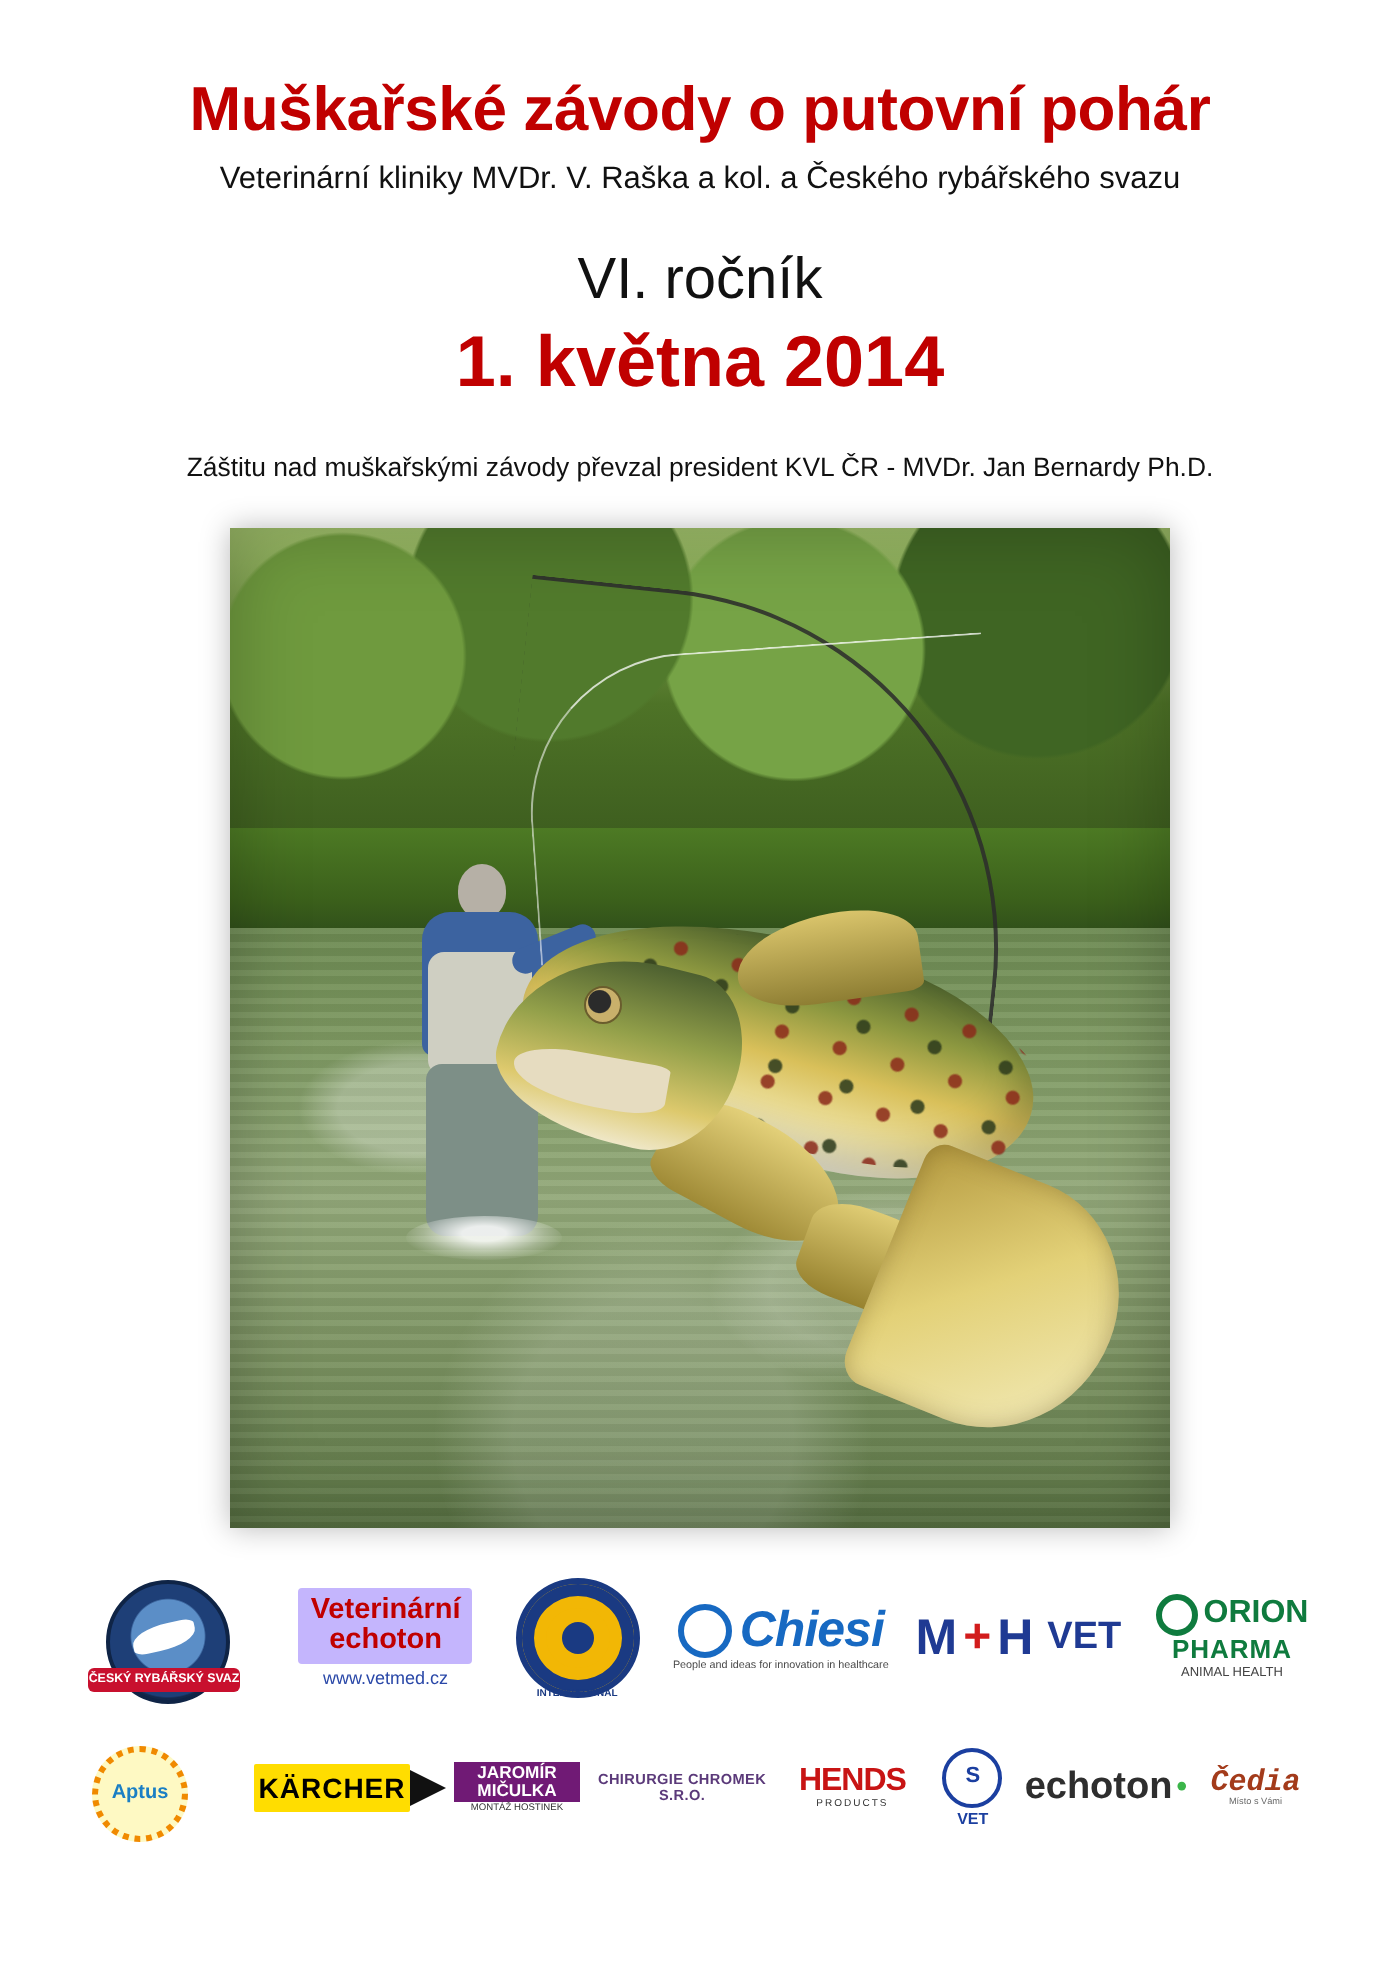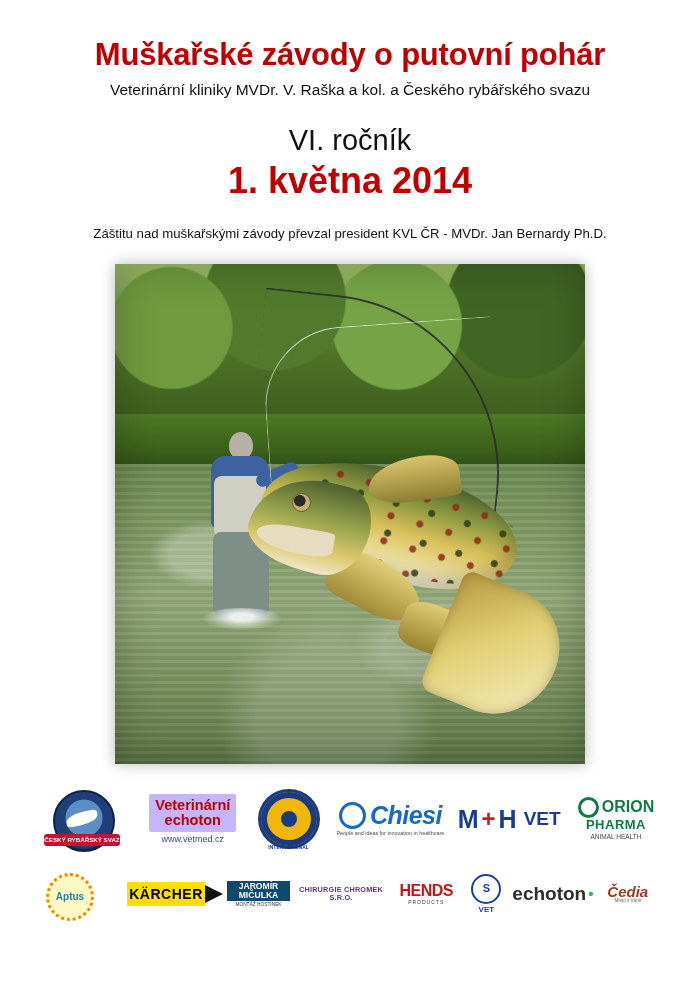--- a/index.html
+++ b/index.html
@@ -327,39 +327,39 @@
   .lg-karcher .kb {
     background: #ffdd00; color: #000; font-weight: bold; font-size: 14px;
     text-align: center; padding: 5px 2px; border-radius: 1px; letter-spacing: 0.5px;
   }
 
   .lg-micka { width: 92px; display: flex; align-items: center; gap: 4px; }
   .lg-micka .tri {
     width: 0; height: 0; border-left: 18px solid #111; border-top: 9px solid transparent; border-bottom: 9px solid transparent;
   }
   .lg-micka .mk-txt { line-height: 1.05; }
-  .lg-micka .mk1 { background: #0c4a6e; color: #fff; font-size: 8.6px; font-weight: bold; padding: 1px 3px; }
+  .lg-micka .mk1 { background: #701a75; color: #fff; font-size: 8.6px; font-weight: bold; padding: 1px 3px; }
   .lg-micka .mk2 { color: #333; font-size: 4.8px; margin-top: 1px; }
 
   .lg-chirurgie { width: 110px; text-align: center; color: #5b3a7a; font-size: 7.3px; font-weight: bold; letter-spacing: 0.2px; }
 
   .lg-hends { width: 74px; display: flex; flex-direction: column; align-items: center; }
   .lg-hends .hd { color: #c81414; font-size: 16px; font-weight: bold; letter-spacing: -0.5px; }
   .lg-hends .hd-sub { color: #333; font-size: 5px; letter-spacing: 1px; }
 
   .lg-svet { width: 56px; height: 42px; display: flex; flex-direction: column; align-items: center; }
   .lg-svet .sv-c { width: 26px; height: 26px; border-radius: 50%; border: 2px solid #1b3fa0; display: flex; align-items: center; justify-content: center; color: #1b3fa0; font-size: 11px; font-weight: bold; }
   .lg-svet .sv-t { color: #1b3fa0; font-size: 8px; font-weight: bold; margin-top: 2px; }
 
   .lg-echoton { width: 86px; display: flex; align-items: center; justify-content: center; gap: 2px; }
   .lg-echoton .ec { color: #2e2e2e; font-size: 19px; font-weight: bold; }
   .lg-echoton .dot { color: #3bb54a; font-size: 15px; font-weight: bold; }
 
   .lg-cedia { width: 74px; display: flex; flex-direction: column; align-items: center; }
-  .lg-cedia .cd { color: #a33b1b; font-size: 15px; font-style: italic; font-weight: bold; }
+  .lg-cedia .cd { color: #a33b1b; font-size: 15px; font-style: italic; font-weight: bold; font-family: Liberation Mono, monospace; }
   .lg-cedia .cd-sub { color: #666; font-size: 4.6px; }
 </style>
 </head>
 <body>
 
 <div class="poster">
 
   <div class="header">
     <div class="title-main">Muškařské závody o putovní pohár</div>
     <div class="title-sub">Veterinární kliniky MVDr. V. Raška a kol. a Českého rybářského svazu</div>

